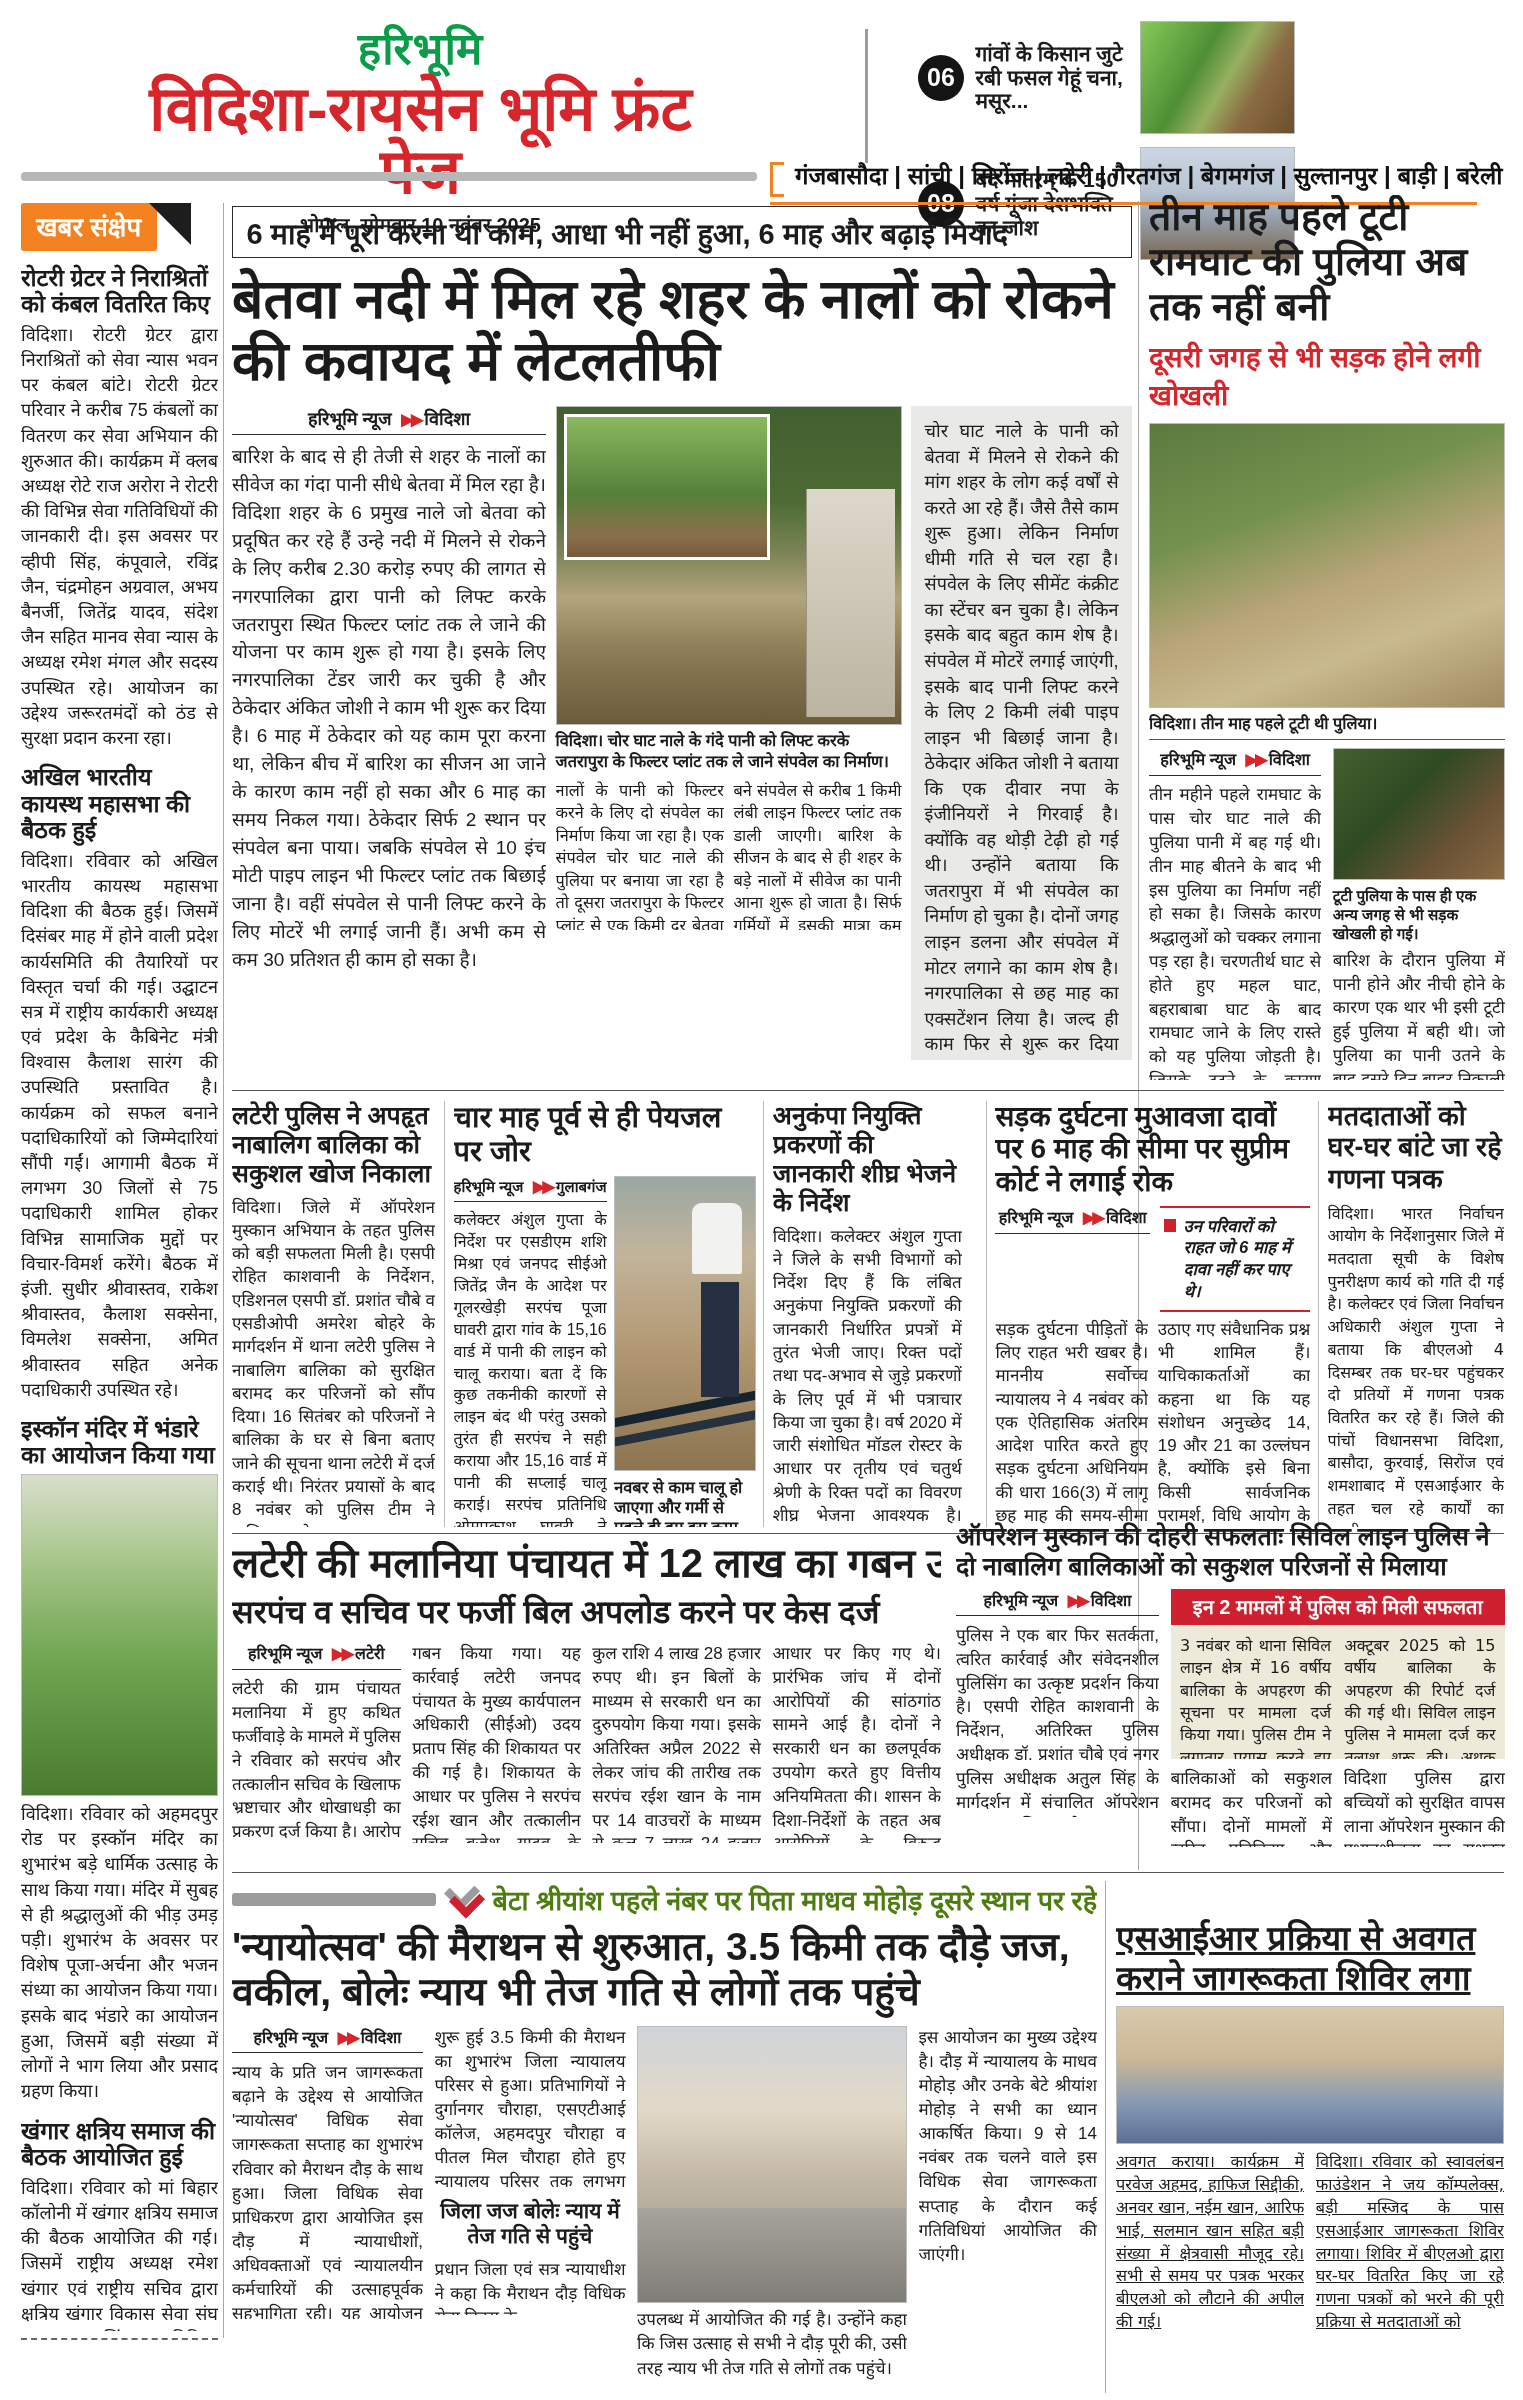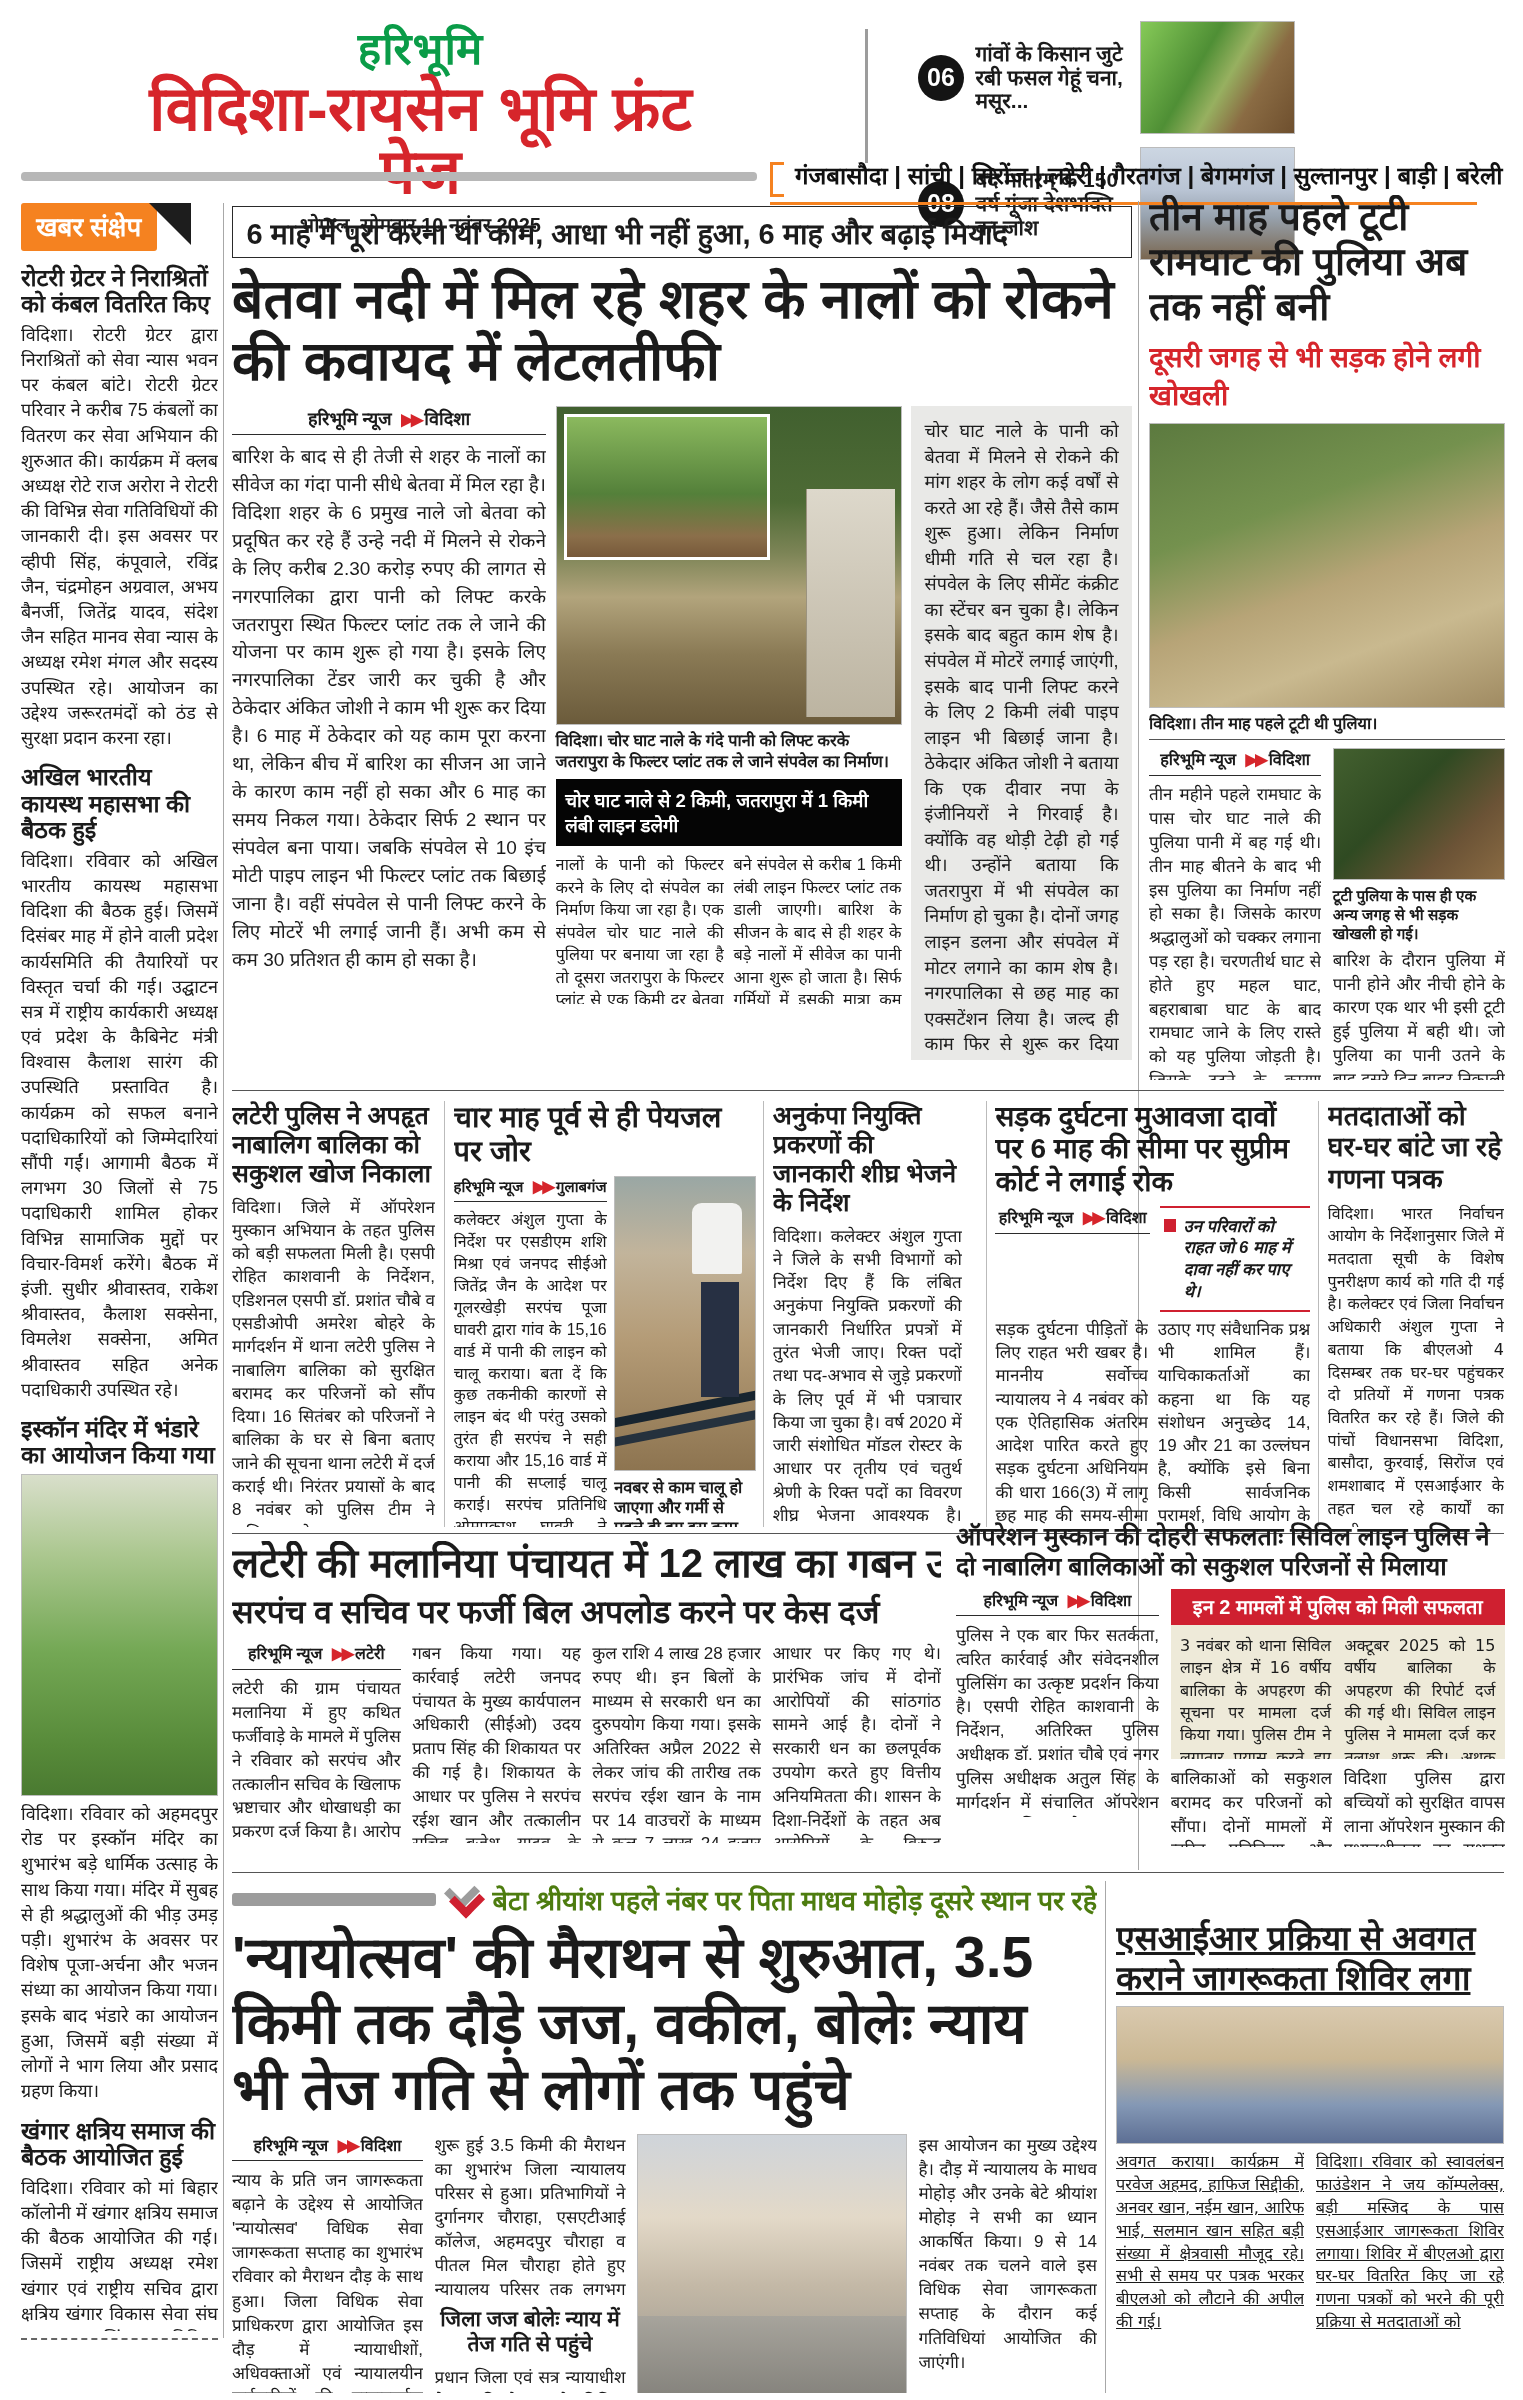--- a/index.html
+++ b/index.html
@@ -85,21 +85,21 @@
   .creambox{background:#eeead9;padding:9.6px;display:flex;gap:13.4px;}
   .creambox p{font-size:16px;line-height:1.4;margin:0;font-family:"DejaVu Sans",sans-serif;}
   .muskan p.reg{font-size:17px;line-height:1.4;margin:0;}
 
   
   .kicker-row{display:flex;align-items:center;gap:13.4px;}
   .kicker-bar{width:239px;height:12.4px;background:#9c9c9c;border-radius:2.9px;}
   .chev{width:19px;height:19px;border-right:8.6px solid #cf2030;border-bottom:8.6px solid #cf2030;transform:rotate(45deg);margin-top:-13.4px;}
   .chev.g{border-color:#9c9c9c;}
   .kicker-red{color:#4d7c0f;font-size:27px;font-weight:800;white-space:nowrap;}
-  .nyay-headline{font-size:57px;font-weight:800;line-height:1.16;margin-top:5.7px;}
+  .nyay-headline{font-size:39px;font-weight:800;line-height:1.16;margin-top:5.7px;}
   .nyay p{font-size:17px;line-height:1.42;margin:0;}
   .nyay-sub{font-size:21px;font-weight:800;text-align:center;line-height:1.2;margin:9.6px 0;}
   .ph-nyay{height:275px;background:linear-gradient(180deg,#cfd4da 0%,#e3d9c8 30%,#c3b8a6 55%,#8e8c86 100%);position:relative;}
   .ph-nyay .road{position:absolute;left:0;bottom:0;width:100%;height:34%;background:linear-gradient(180deg,#a7a49c,#7f7d77);}
   .sir-headline{font-size:34px;font-weight:800;line-height:1.18;}
   .ph-sir{height:136px;background:linear-gradient(180deg,#d9c9ae 0%,#cbb894 38%,#8498b5 72%,#5d6f94 100%);}
   .sir p{font-size:16.3px;line-height:1.4;margin:0;font-family:"DejaVu Sans",sans-serif;}
 </style>
 </head>
 <body>
@@ -167,21 +167,20 @@
       <div style="flex:0 0 314px;">
         <div class="byline"><span>हरिभूमि न्यूज</span><span class="arrows">▶▶</span><span>विदिशा</span></div>
         <div class="main-body jt ov" style="height:574px;">बारिश के बाद से ही तेजी से शहर के नालों का सीवेज का गंदा पानी सीधे बेतवा में मिल रहा है। विदिशा शहर के 6 प्रमुख नाले जो बेतवा को प्रदूषित कर रहे हैं उन्हे नदी में मिलने से रोकने के लिए करीब 2.30 करोड़ रुपए की लागत से नगरपालिका द्वारा पानी को लिफ्ट करके जतरापुरा स्थित फिल्टर प्लांट तक ले जाने की योजना पर काम शुरू हो गया है। इसके लिए नगरपालिका टेंडर जारी कर चुकी है और ठेकेदार अंकित जोशी ने काम भी शुरू कर दिया है। 6 माह में ठेकेदार को यह काम पूरा करना था, लेकिन बीच में बारिश का सीजन आ जाने के कारण काम नहीं हो सका और 6 माह का समय निकल गया। ठेकेदार सिर्फ 2 स्थान पर संपवेल बना पाया। जबकि संपवेल से 10 इंच मोटी पाइप लाइन भी फिल्टर प्लांट तक बिछाई जाना है। वहीं संपवेल से पानी लिफ्ट करने के लिए मोटरें भी लगाई जानी हैं। अभी कम से कम 30 प्रतिशत ही काम हो सका है।</div>
       </div>
       <div style="flex:0 0 346px;">
         <div class="photo ph-main">
           <div class="tower"></div>
           <div class="inset"></div>
         </div>
         <div class="caption">विदिशा। चोर घाट नाले के गंदे पानी को लिफ्ट करके जतरापुरा के फिल्टर प्लांट तक ले जाने संपवेल का निर्माण।</div>
-        <div class="blackbar">चोर घाट नाले से 2 किमी, जतरापुरा में 1 किमी लंबी लाइन डलेगी</div>
         <div style="display:flex;gap:9.6px;margin-top:7.6px;">
           <div class="mini jt ov" style="flex:1;height:151px;">नालों के पानी को फिल्टर करने के लिए दो संपवेल का निर्माण किया जा रहा है। एक संपवेल चोर घाट नाले की पुलिया पर बनाया जा रहा है तो दूसरा जतरापुरा के फिल्टर प्लांट से एक किमी दूर बेतवा नदी किनारे बनाया जा रहा है। चोर घाट नाले</div>
           <div class="mini jt ov" style="flex:1;height:151px;">बने संपवेल से करीब 1 किमी लंबी लाइन फिल्टर प्लांट तक डाली जाएगी। बारिश के सीजन के बाद से ही शहर के बड़े नालों में सीवेज का पानी आना शुरू हो जाता है। सिर्फ गर्मियों में इसकी मात्रा कम होती है। पीलिया नाला पूरी तरह से सूख जाता है।</div>
         </div>
       </div>
       <div class="graybox ov" style="flex:1;height:628px;">
         <p class="jt">चोर घाट नाले के पानी को बेतवा में मिलने से रोकने की मांग शहर के लोग कई वर्षों से करते आ रहे हैं। जैसे तैसे काम शुरू हुआ। लेकिन निर्माण धीमी गति से चल रहा है। संपवेल के लिए सीमेंट कंक्रीट का स्टेंचर बन चुका है। लेकिन इसके बाद बहुत काम शेष है। संपवेल में मोटरें लगाई जाएंगी, इसके बाद पानी लिफ्ट करने के लिए 2 किमी लंबी पाइप लाइन भी बिछाई जाना है। ठेकेदार अंकित जोशी ने बताया कि एक दीवार नपा के इंजीनियरों ने गिरवाई है। क्योंकि वह थोड़ी टेढ़ी हो गई थी। उन्होंने बताया कि जतरापुरा में भी संपवेल का निर्माण हो चुका है। दोनों जगह लाइन डलना और संपवेल में मोटर लगाने का काम शेष है। नगरपालिका से छह माह का एक्सटेंशन लिया है। जल्द ही काम फिर से शुरू कर दिया जाएगा।</p>
       </div>
     </div>
   </div>

